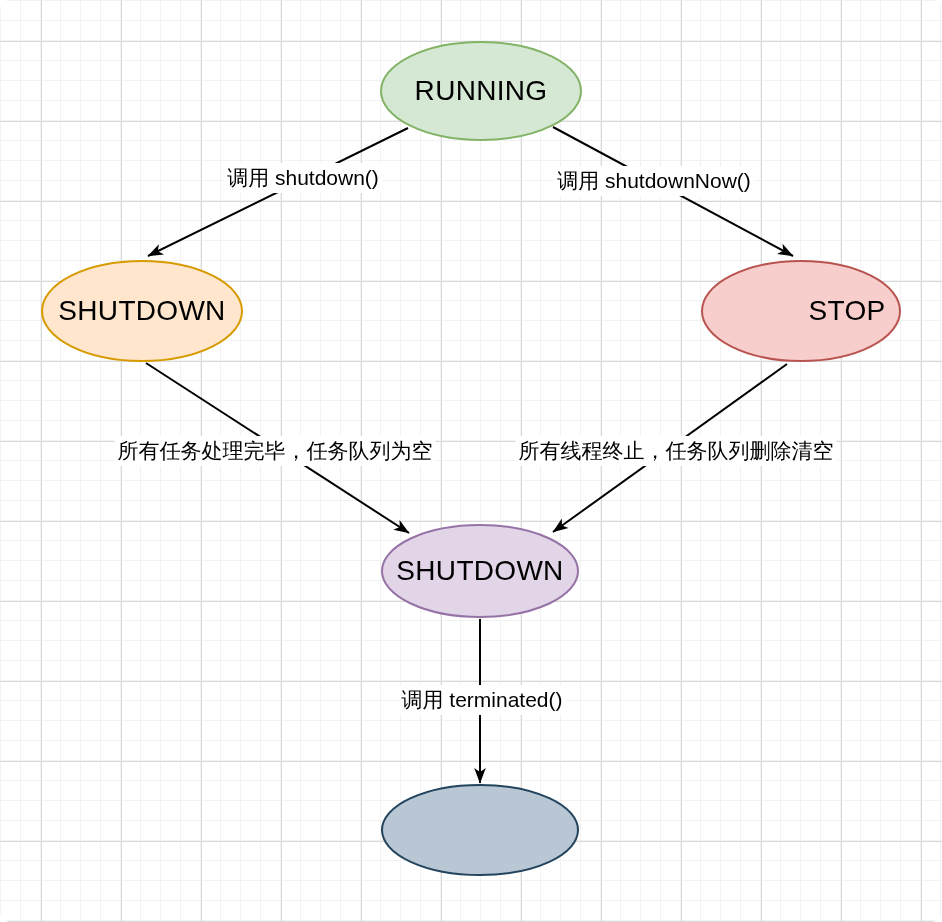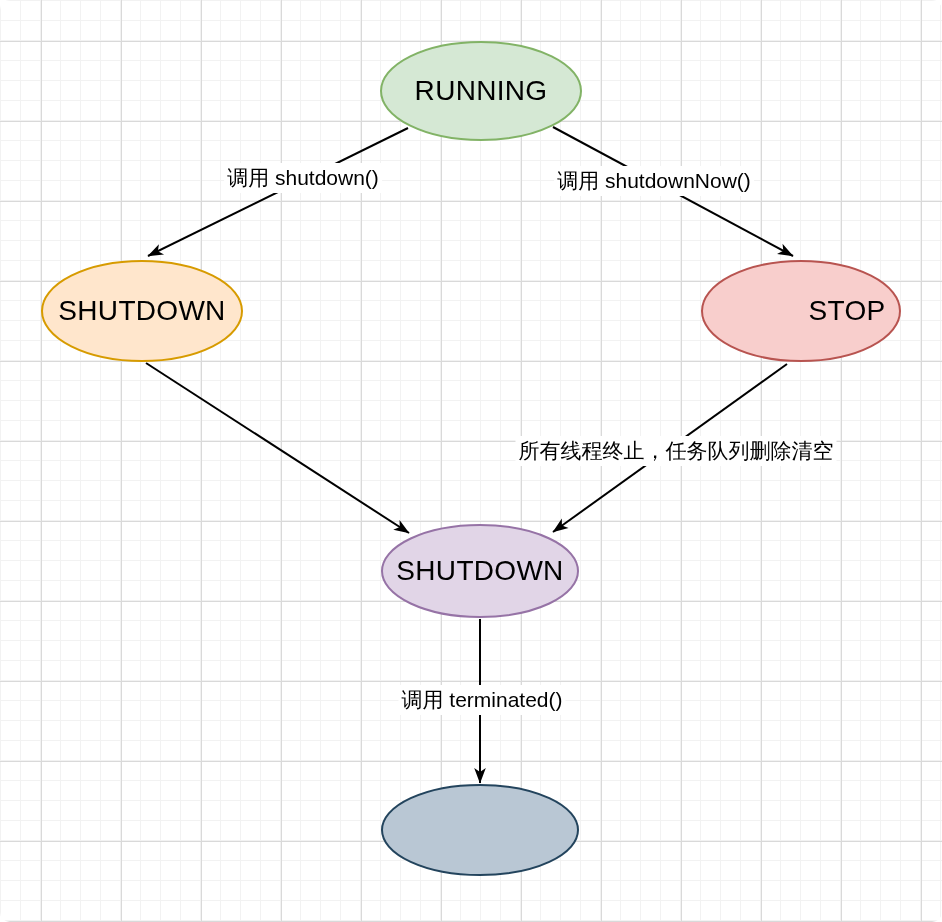--- a/index.html
+++ b/index.html
@@ -76,17 +76,18 @@
 
   <div class="label-layer">
 
     <div class="node-label" style="left:481px; top:91px">RUNNING</div>
     <div class="node-label" style="left:142px; top:311px">SHUTDOWN</div>
     <div class="node-label" style="left:847px; top:311px">STOP</div>
     <div class="node-label" style="left:480px; top:571px">SHUTDOWN</div>
 
     <div class="edge-label" style="left:303px; top:178px">调用 shutdown()</div>
     <div class="edge-label" style="left:654px; top:181px">调用 shutdownNow()</div>
+    <div class="edge-label" style="left:275px; top:451px">所有任务处理完毕，任务队列为空</div>
     <div class="edge-label" style="left:482px; top:700px">调用 terminated()</div>
     <div class="edge-label" style="left:676px; top:451px">所有线程终止，任务队列删除清空</div>
   </div>
 
 </div>
 
 </body></html>

